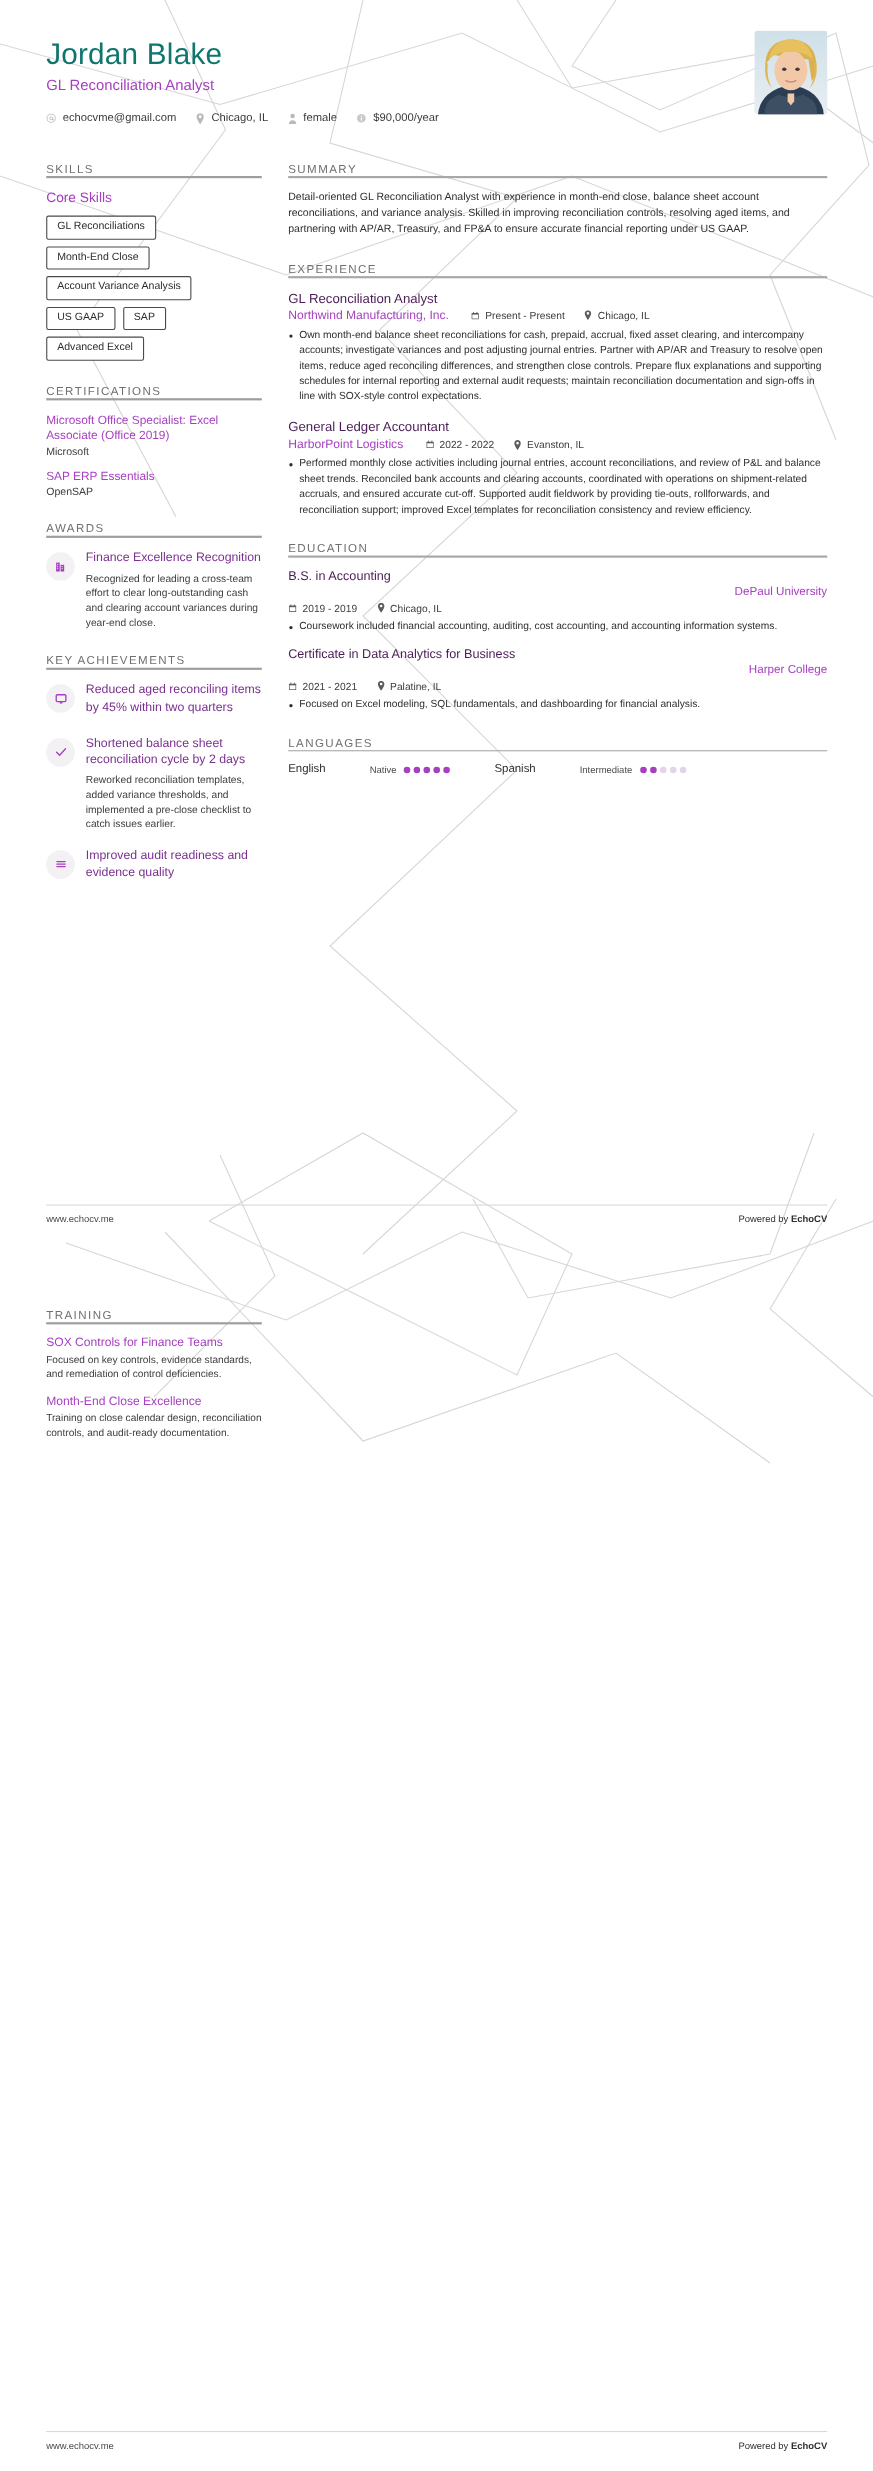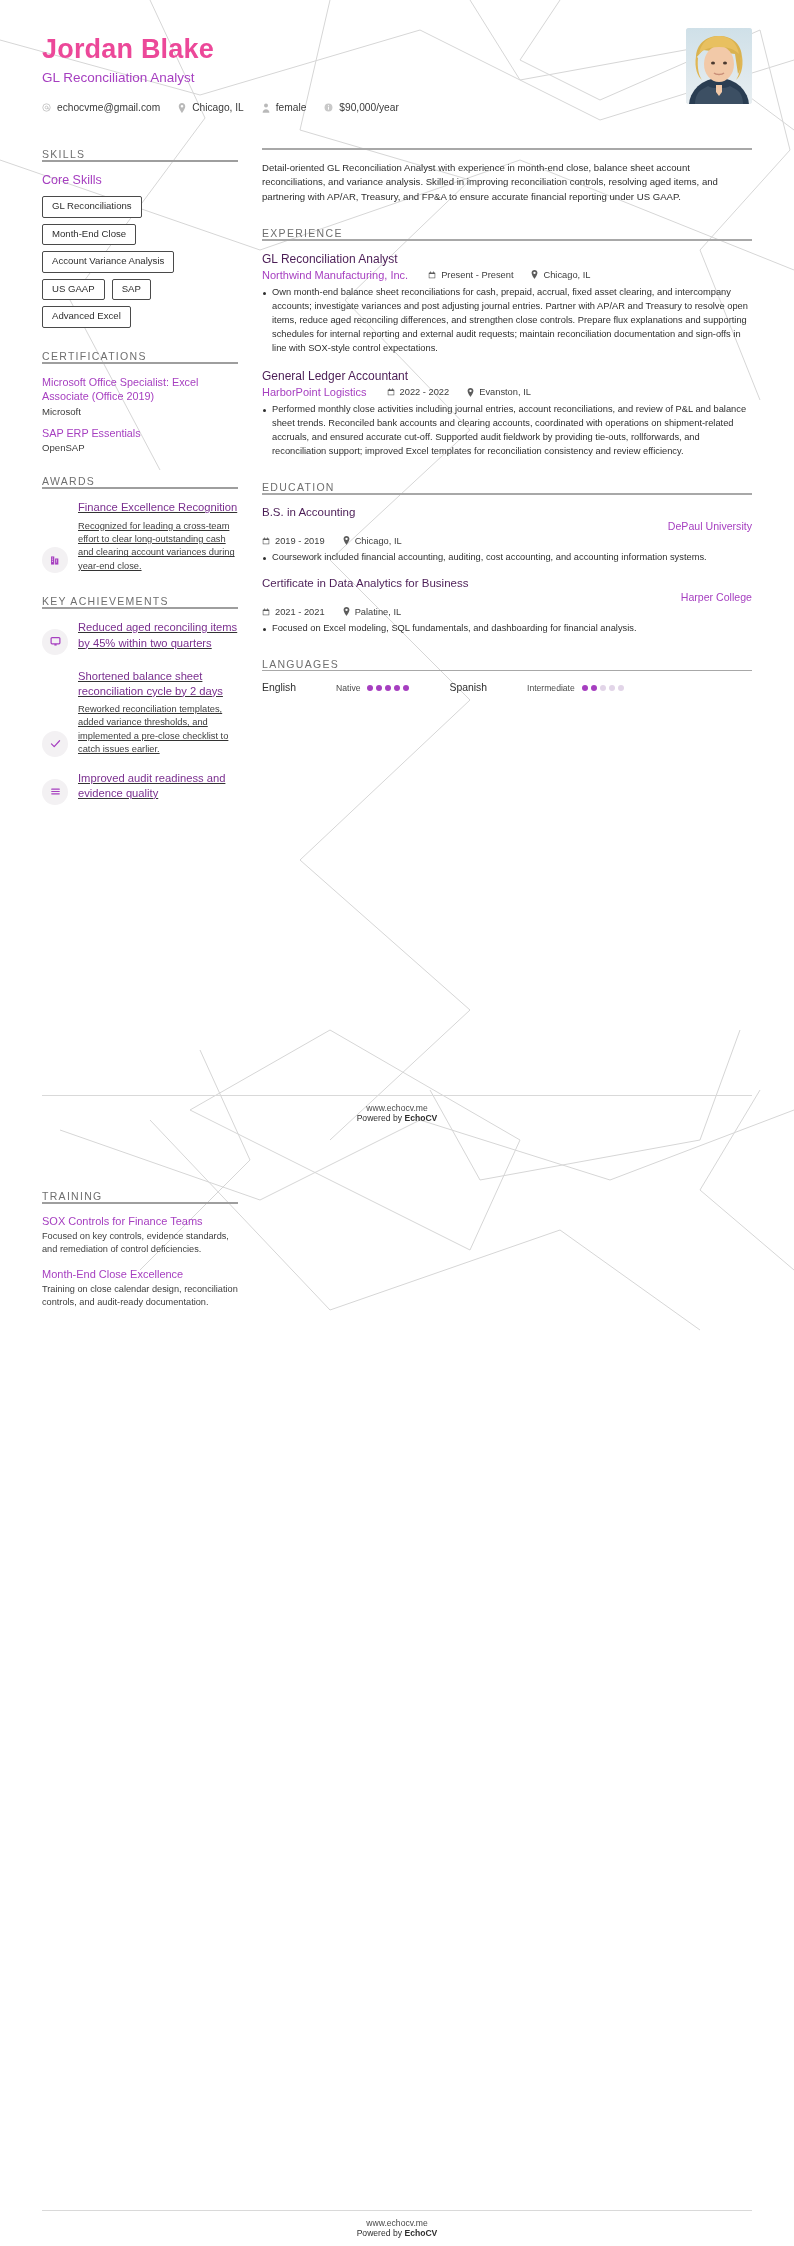--- a/index.html
+++ b/index.html
@@ -29,22 +29,22 @@
     z-index: 2;
   }
   
   .header {
     padding: 34px 42px 0 42px;
     position: relative;
     min-height: 130px;
   }
   .name {
     font-size: 27px;
-    font-weight: 700;
-    color: #ec4899;
+    font-weight: 400;
+    color: #0f766e;
     letter-spacing: .2px;
     line-height: 1.15;
   }
   .job-title {
     margin-top: 5px;
     font-size: 13.5px;
     color: #a63fc0;
     font-weight: 400;
   }
   .contact-row {
@@ -132,22 +132,21 @@
     font-size: 9.6px;
     color: #3d3d3d;
     margin-top: 2px;
   }
 
   
   .item-ic {
     display: flex;
     gap: 10px;
     margin-bottom: 14px;
-    align-items: flex-end;
-    text-decoration: underline;
+    align-items: flex-start;
   }
   .circ {
     flex: 0 0 26px;
     width: 26px; height: 26px;
     border-radius: 50%;
     background: #f3f1f3;
     display: flex;
     align-items: center;
     justify-content: center;
     margin-top: 2px;
@@ -234,21 +233,20 @@
   
   .footer {
     position: absolute;
     left: 42px; right: 42px;
     display: flex;
     justify-content: space-between;
     align-items: center;
     font-size: 8.6px;
     color: #4a4a4a;
     z-index: 3;
-    flex-direction: column;
   }
   .footer .brand { color: #2f2f2f; }
   .footer .brand b { color: #2f2f2f; font-weight: 700; }
   .footer-rule {
     position: absolute;
     left: 42px; right: 42px;
     height: 1px;
     background: #d9d9d9;
     z-index: 3;
   }
@@ -452,20 +450,21 @@
               <span class="item-title" style="display:block">Improved audit readiness and evidence quality</span>
             </span>
           </div>
         </div>
 
       </div>
 
       <div class="col-right">
 
         <div class="sec">
+          <div class="sec-title">SUMMARY</div>
           <div class="sec-rule thin"></div>
           <div class="para">Detail-oriented GL Reconciliation Analyst with experience in month-end close, balance sheet account reconciliations, and variance analysis. Skilled in improving reconciliation controls, resolving aged items, and partnering with AP/AR, Treasury, and FP&amp;A to ensure accurate financial reporting under US GAAP.</div>
         </div>
 
         <div class="sec">
           <div class="sec-title">EXPERIENCE</div>
           <div class="sec-rule thin"></div>
 
           <div class="exp">
             <div class="exp-role">GL Reconciliation Analyst</div>

